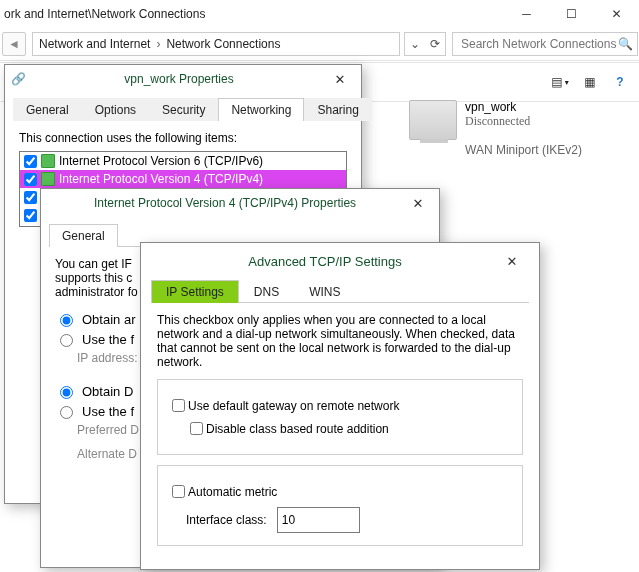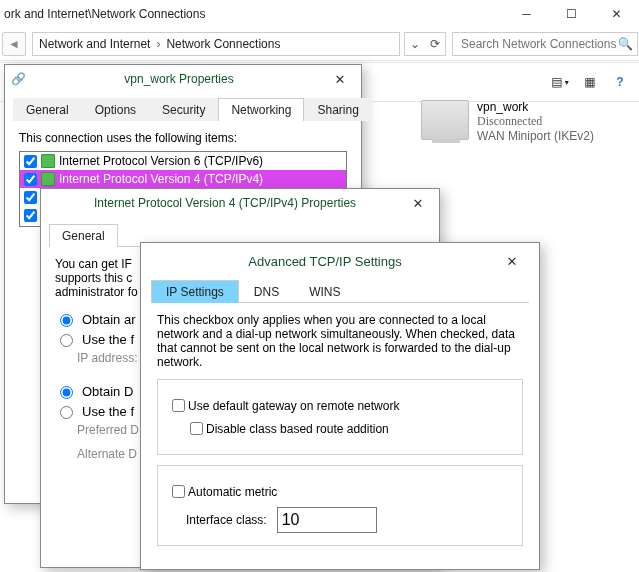--- a/index.html
+++ b/index.html
@@ -23,26 +23,26 @@
 .search .mag { position: absolute; right: 4px; color: #666; }
 
 
 .toolbar { position: absolute; top: 62px; left: 0; right: 0; height: 40px; border-top: 1px solid #e5e5e5; border-bottom: 1px solid #e5e5e5; display: flex; align-items: center; justify-content: space-between; padding: 0 8px; }
 .toolbar .left { display: flex; align-items: center; gap: 6px; color: #555; }
 .toolbar .right { display: flex; align-items: center; gap: 8px; }
 .iconbtn { width: 22px; height: 22px; display: flex; align-items: center; justify-content: center; color: #333; }
 .iconbtn .arrow { font-size: 8px; margin-left: 2px; color: #222; }
 
 
-.connitem { position: absolute; top: 100px; right: 18px; width: 200px; display: flex; align-items: flex-start; gap: 8px; }
+.connitem { position: absolute; top: 100px; right: 30px; width: 200px; display: flex; align-items: flex-start; gap: 8px; }
 .connitem .cicon { width: 48px; height: 40px; background: linear-gradient(#e8e8e8,#d0d0d0); border: 1px solid #bbb; border-radius: 2px; position: relative; }
 .connitem .cicon::after { content: ""; position: absolute; bottom: -4px; left: 10px; width: 28px; height: 4px; background: #ccc; border-radius: 1px; }
 .connitem .ctext .l1 { color: #000; }
 .connitem .ctext .l2 { color: #666; font-family: Liberation Serif, serif; }
-.connitem .ctext .l3 { color: #666; }
+.connitem .ctext .l3 { color: #666; margin-top: 14px; }
 
 
 .dlg { position: absolute; background: #fff; border: 1px solid #888; box-shadow: 4px 4px 12px rgba(0,0,0,0.25); }
 .dlg .titlebar { height: 28px; display: flex; align-items: center; justify-content: space-between; padding: 0 6px; }
 .dlg .titlebar .ticon { width: 16px; height: 16px; margin-right: 6px; display: inline-flex; align-items: center; justify-content: center; }
 .dlg .titlebar .ttxt { flex: 1; font-size: 12px; color: #14532d; text-align: center; }
 .dlg .titlebar .tx { width: 30px; text-align: center; color: #333; font-size: 13px; }
 
 
 .tabs { display: flex; border-bottom: 1px solid #ccc; margin: 4px 8px 0 8px; }
@@ -66,25 +66,25 @@
 #dlg2 { top: 188px; left: 40px; width: 400px; height: 380px; z-index: 2; }
 
 
 #dlg3 { top: 242px; left: 140px; width: 400px; height: 328px; z-index: 3; }
 #dlg3 .titlebar { height: 36px; padding: 0 12px; }
 #dlg3 .titlebar .ttxt { font-size: 13px; }
 .group { border: 1px solid #d0d0d0; padding: 12px 10px; margin-top: 10px; position: relative; }
 .cbrow { display: flex; align-items: center; gap: 0; margin: 4px 0; }
 .cbrow.indent { margin-left: 18px; }
 .mfield { display: flex; align-items: center; gap: 10px; margin: 6px 0 0 18px; }
-.mfield input { width: 100px; height: 20px; border: 1px solid #7a7a7a; padding: 12px 4px; font-size: 16px; }
+.mfield input { width: 83px; height: 20px; border: 1px solid #7a7a7a; padding: 12px 4px; font-size: 12px; }
 
 .tabstrip2 { display: flex; border-bottom: 1px solid #ccc; margin: 0 10px; }
 .t2 { padding: 4px 14px; border: 1px solid transparent; border-bottom: none; font-size: 12px; color: #222; position: relative; top: 1px; }
-.t2.active { border-color: #ccc; background: #7dd3fc; }
+.t2.active { border-color: #ccc; background: #84cc16; }
 
 hr.sep { border: none; border-top: 1px solid #e5e5e5; margin: 0; }
 </style>
 </head>
 <body>
 
 <div class="winctrl">
   <div>─</div>
   <div>☐</div>
   <div class="close">✕</div>

